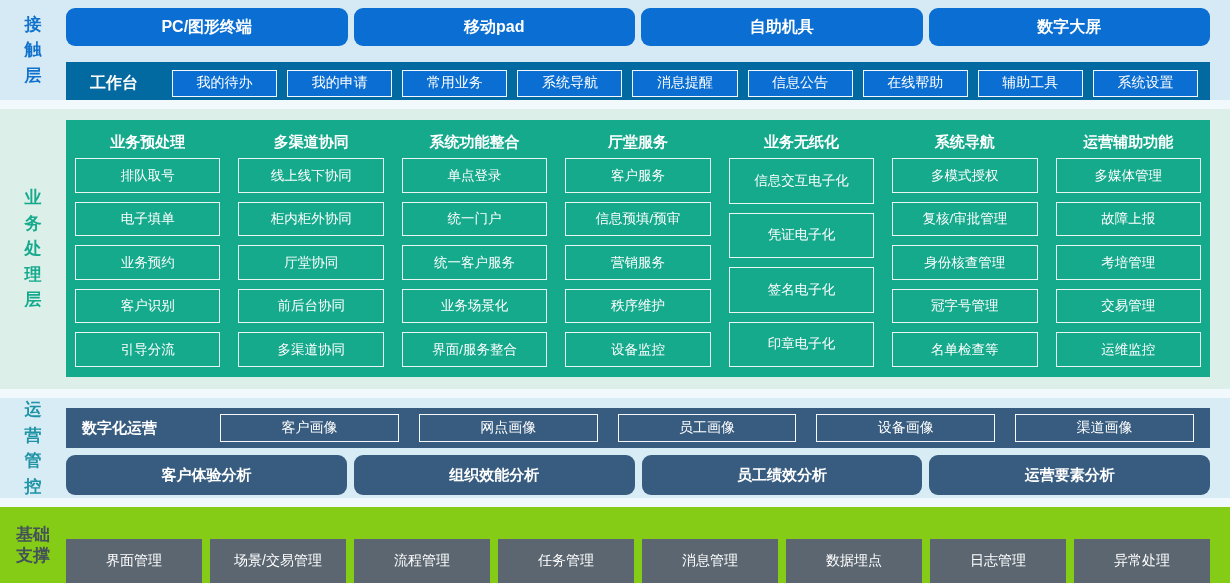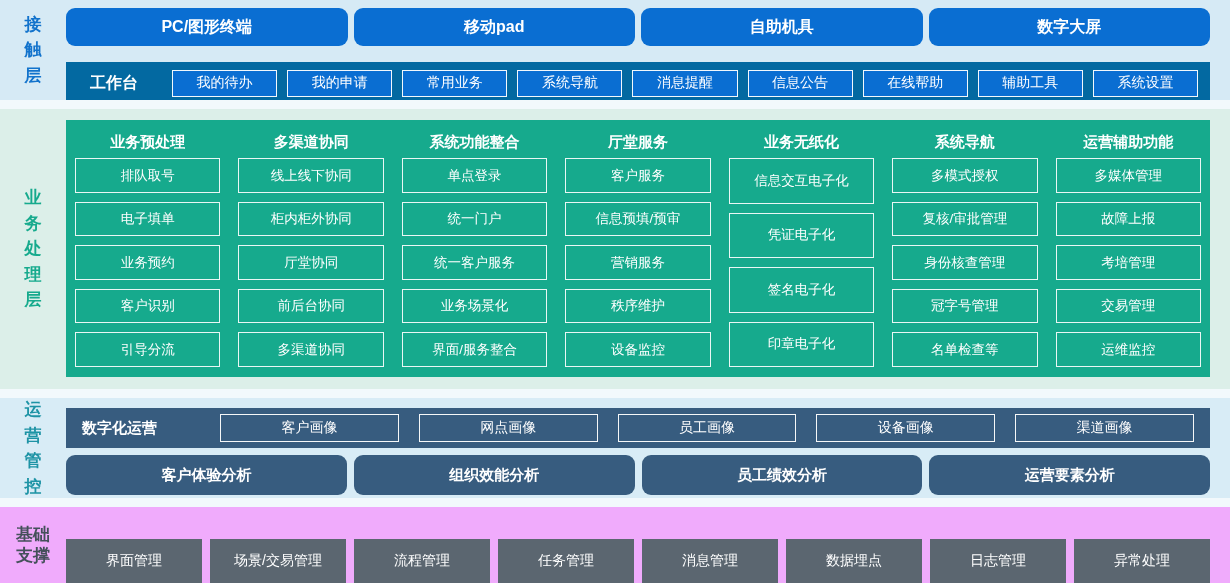--- a/index.html
+++ b/index.html
@@ -63,21 +63,21 @@
     color:#fff; font-size:14px; display:flex; align-items:center; justify-content:center;
     cursor:pointer; background:transparent;
   }
   .analysis-row { display:flex; gap:7px; margin-top:7px; }
   .analysis-btn {
     flex:1; height:40px; background:#375c7f; border-radius:9px; color:#fff; font-weight:bold;
     font-size:15px; display:flex; align-items:center; justify-content:center; cursor:pointer;
   }
 
   
-  .layer4 { flex:1; background:#f0abfc; display:flex; align-items:flex-end; }
+  .layer4 { flex:1; background:#84cc16; display:flex; align-items:flex-end; }
   .layer4 .gutter { align-self:stretch; }
   .flabel { color:#44505a; font-weight:bold; font-size:17px; line-height:1.25; text-align:center; width:2.5em; word-break:break-all; }
   .foundation-row { display:flex; gap:8px; align-items:center;margin-top:32px; }
   .f-btn {
     flex:1; height:44px; background:#5b6670; color:#fff; font-size:14px;
     display:flex; align-items:center; justify-content:center; cursor:pointer; white-space:nowrap;
   }
 </style>
 </head>
 <body>

